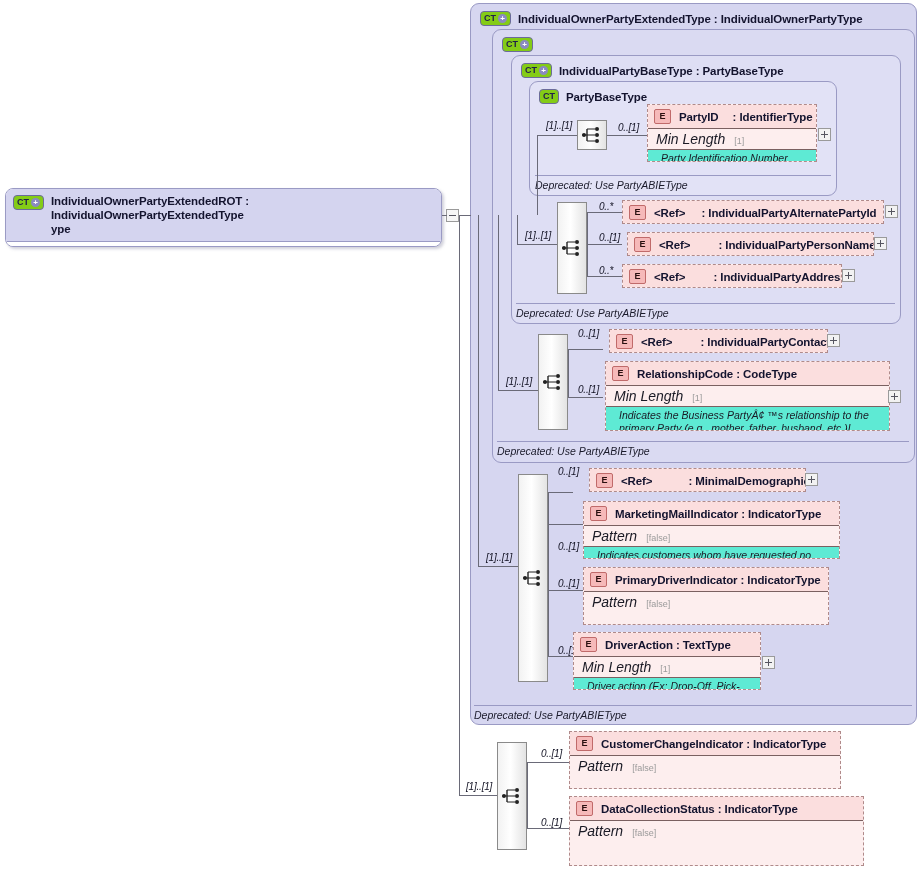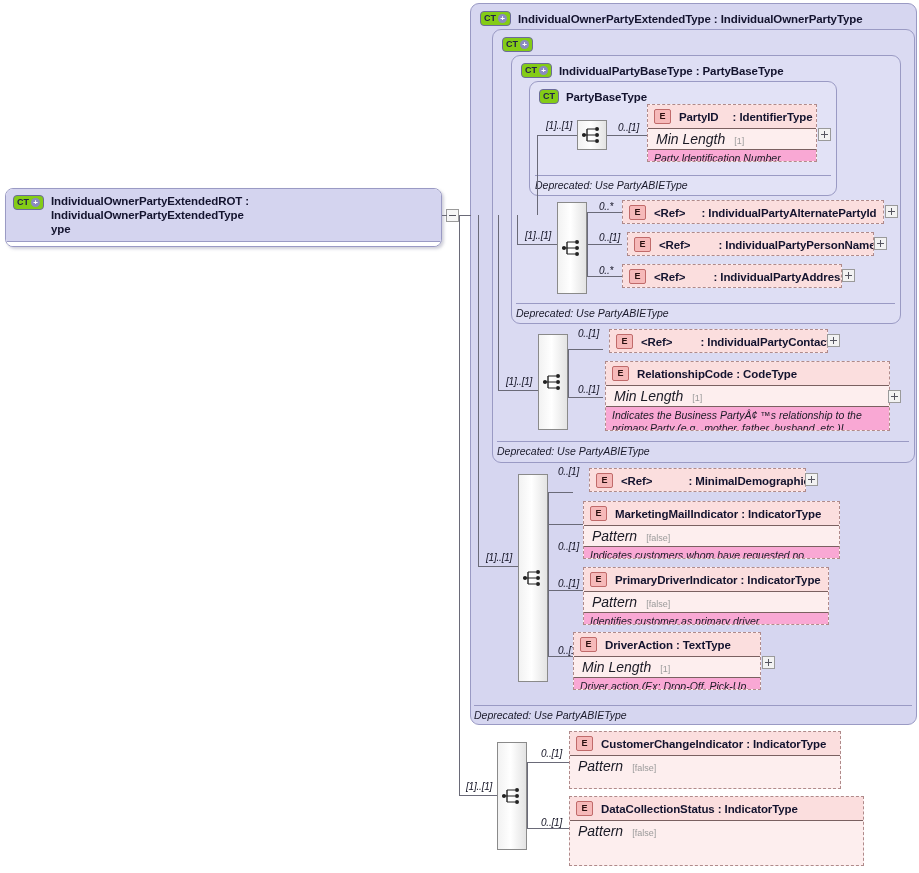--- a/index.html
+++ b/index.html
@@ -152,26 +152,26 @@
     font-size: 14px;
     font-style: italic;
     color: #1a1a25;
   }
   .facet-val {
     font-size: 9px;
     color: #9a9a9a;
   }
   .el-doc {
     border-top: 1px solid #7a6060;
-    padding: 2px 8px 3px 6px;
+    padding: 2px 8px 3px 13px;
     font-size: 10.5px;
     font-style: italic;
     color: #1a1a25;
     line-height: 12.5px;
-    background: #f9a8d4;
+    background: #5eead4;
   }
 
   
   .ct-anno {
     position: absolute;
     border-top: 1px solid #9a9ac4;
     padding-top: 3px;
     font-size: 10.5px;
     font-style: italic;
     color: #1a1a2a;
@@ -389,21 +389,20 @@
 
   <div class="elbox" style="left:583px; top:567px; width:246px; height:58px;">
     <div class="el-head">
       <span class="badge-e">E</span>
       <span class="el-name">PrimaryDriverIndicator : IndicatorType</span>
     </div>
     <div class="el-facet">
       <span class="facet-name">Pattern</span>
       <span class="facet-val">[false]</span>
     </div>
-    <div class="el-doc">Identifies customer as primary driver</div>
   </div>
 
   <div class="elbox" style="left:573px; top:632px; width:188px; height:58px;">
     <div class="el-head">
       <span class="badge-e">E</span>
       <span class="el-name">DriverAction : TextType</span>
     </div>
     <div class="el-facet">
       <span class="facet-name">Min Length</span>
       <span class="facet-val">[1]</span>

